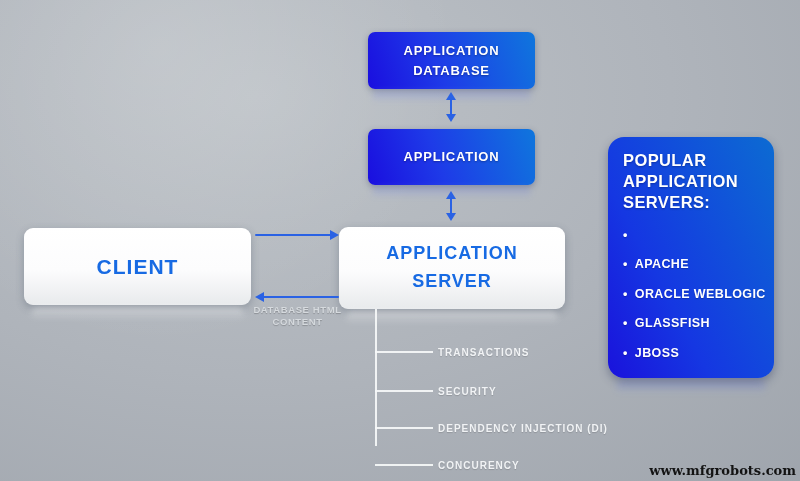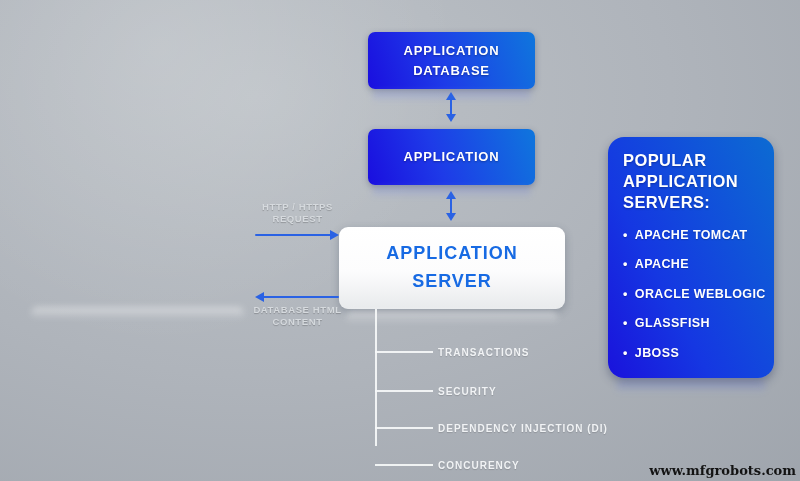--- a/index.html
+++ b/index.html
@@ -110,40 +110,41 @@
 DATABASE</span>
   </div>
   <div class="node blue" id="node-app">
     <span class="node-label">APPLICATION</span>
   </div>
 
   <div class="node white" id="node-server">
     <span class="node-label">APPLICATION
 SERVER</span>
   </div>
+  <div class="node white" id="node-client">
+    <span class="node-label">CLIENT</span>
+  </div>
 
   <div class="refl blue-r" id="refl-db"></div>
   <div class="refl blue-r" id="refl-app"></div>
   <div class="refl white-r" id="refl-server"></div>
   <div class="refl white-r" id="refl-client"></div>
   <div class="refl blue-r" id="refl-panel"></div>
 
   <div class="varrow" id="varrow-db-app">
     <div class="up"></div>
     <div class="vline"></div>
     <div class="down"></div>
   </div>
   <div class="varrow" id="varrow-app-server">
     <div class="up"></div>
     <div class="vline"></div>
     <div class="down"></div>
   </div>
 
-  <div class="edge-label" id="label-request">HTTP / HTTPS
-REQUEST</div>
   <div class="harrow right" id="arrow-request">
     <div class="hline"></div>
     <div class="head"></div>
   </div>
   <div class="harrow left" id="arrow-response">
     <div class="hline"></div>
     <div class="head"></div>
   </div>
   <div class="edge-label" id="label-response">DATABASE HTML
 CONTENT</div>
@@ -165,21 +166,20 @@
     <div class="tick"></div>
     <span class="tlabel">CONCURENCY</span>
   </div>
 
   <div id="panel">
     <div id="panel-title">POPULAR
 APPLICATION
 SERVERS:</div>
     <div class="panel-item">
       <span class="bullet">•</span>
-      <span>APACHE TOMCAT</span>
     </div>
     <div class="panel-item">
       <span class="bullet">•</span>
       <span>APACHE</span>
     </div>
     <div class="panel-item">
       <span class="bullet">•</span>
       <span>ORACLE WEBLOGIC</span>
     </div>
     <div class="panel-item">

